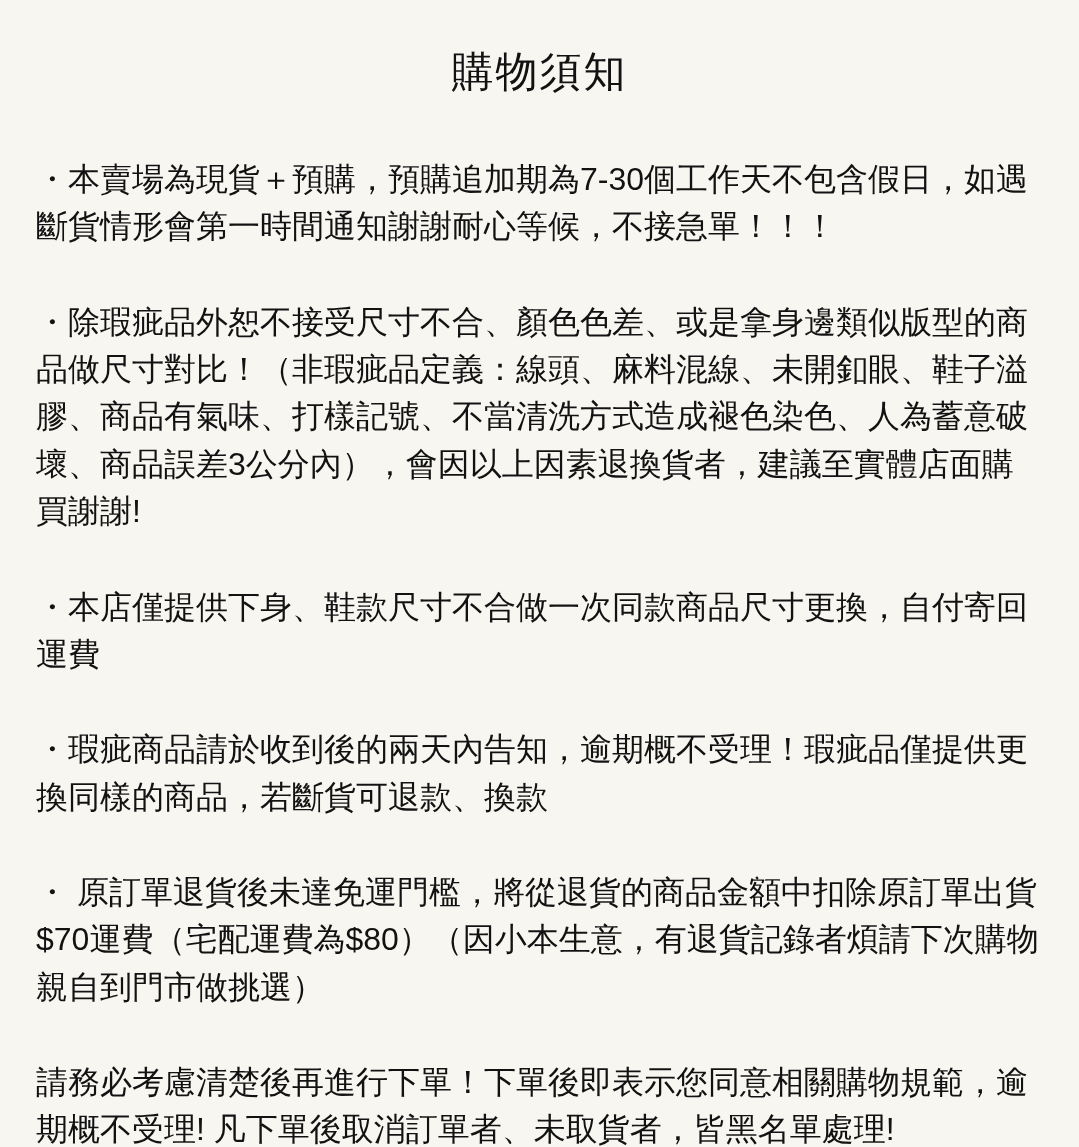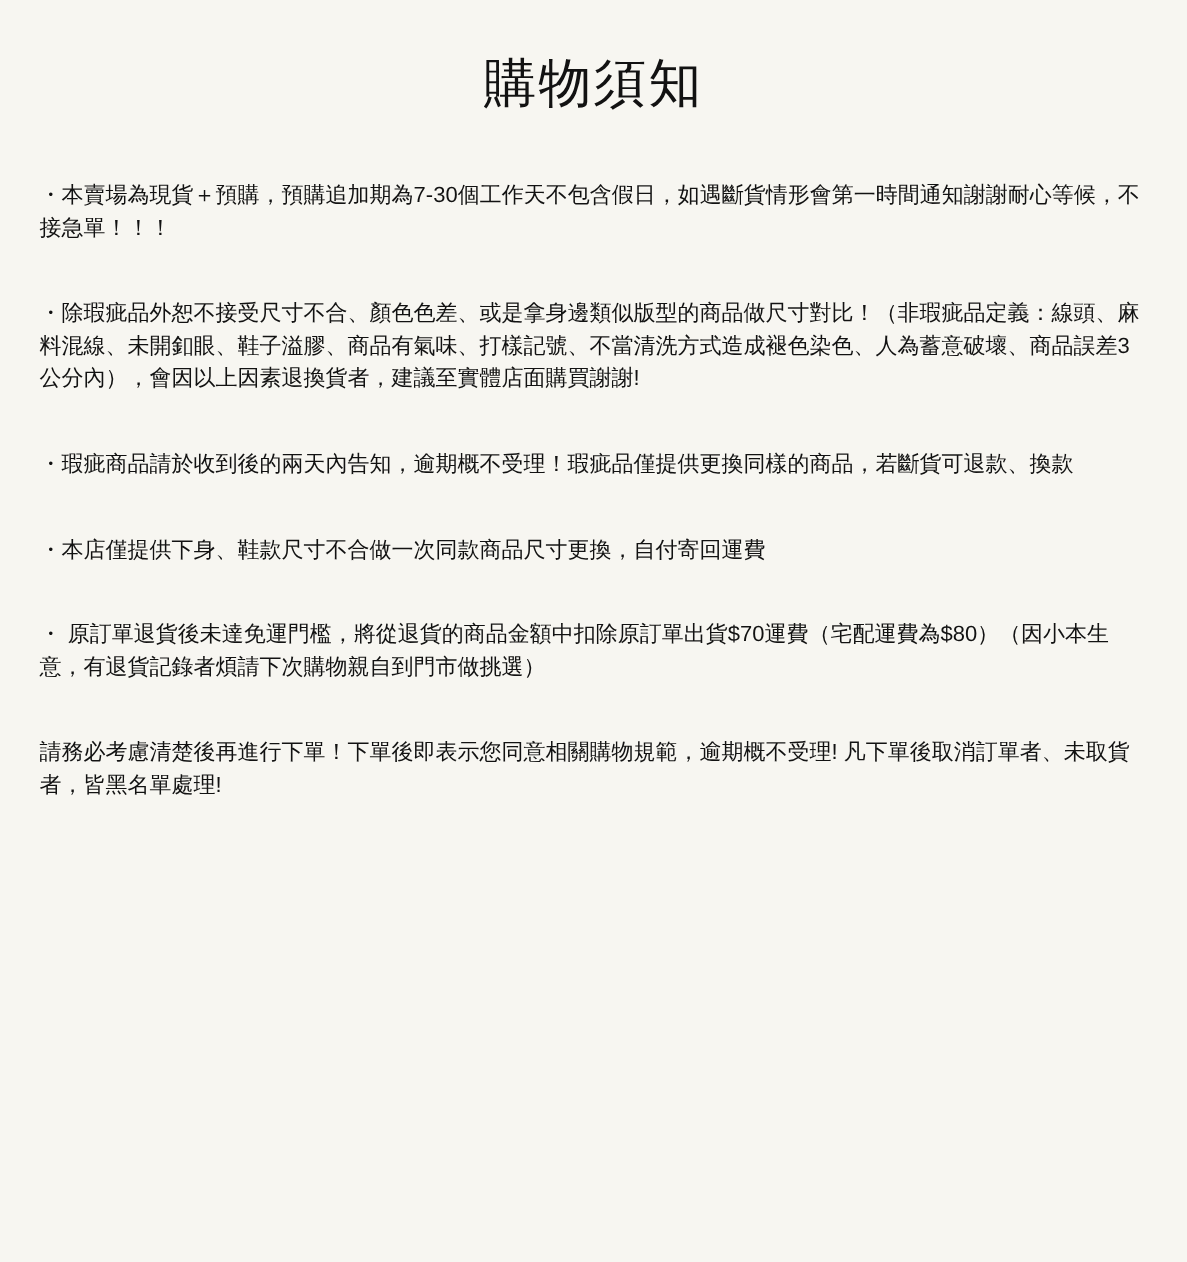--- a/index.html
+++ b/index.html
@@ -14,48 +14,48 @@
     font-family: "Liberation Sans", "DejaVu Sans", sans-serif;
     box-sizing: border-box;
   }
   .page {
     box-sizing: border-box;
     width: 1079px;
     min-height: 1147px;
     padding: 44px 36px 30px 36px;
   }
   .page-title {
-    font-size: 48px;
+    font-size: 42px;
     font-weight: 400;
     text-align: center;
     margin: 0 0 56px 0;
     letter-spacing: 2px;
   }
   .notice-paragraph {
-    font-size: 20px;
+    font-size: 32px;
     line-height: 1.48;
     margin: 0 0 48px 0;
     text-align: left;
     word-break: break-word;
   }
   .notice-paragraph:last-child {
     margin-bottom: 0;
   }
 </style>
 </head>
 <body style="background: rgb(247, 246, 241); color: rgb(18, 18, 18);">
 
 <div class="page">
   <h1 class="page-title">購物須知</h1>
 
   <p class="notice-paragraph">・本賣場為現貨＋預購，預購追加期為7-30個工作天不包含假日，如遇斷貨情形會第一時間通知謝謝耐心等候，不接急單！！！</p>
 
   <p class="notice-paragraph">・除瑕疵品外恕不接受尺寸不合、顏色色差、或是拿身邊類似版型的商品做尺寸對比！（非瑕疵品定義：線頭、麻料混線、未開釦眼、鞋子溢膠、商品有氣味、打樣記號、不當清洗方式造成褪色染色、人為蓄意破壞、商品誤差3公分內），會因以上因素退換貨者，建議至實體店面購買謝謝!</p>
 
 
+  <p class="notice-paragraph">・本店僅提供下身、鞋款尺寸不合做一次同款商品尺寸更換，自付寄回運費</p>
+
   <p class="notice-paragraph">・瑕疵商品請於收到後的兩天內告知，逾期概不受理！瑕疵品僅提供更換同樣的商品，若斷貨可退款、換款</p>
-
-  <p class="notice-paragraph">・本店僅提供下身、鞋款尺寸不合做一次同款商品尺寸更換，自付寄回運費</p>
 
   <p class="notice-paragraph">・ 原訂單退貨後未達免運門檻，將從退貨的商品金額中扣除原訂單出貨$70運費（宅配運費為$80）（因小本生意，有退貨記錄者煩請下次購物親自到門市做挑選）</p>
 
   <p class="notice-paragraph">請務必考慮清楚後再進行下單！下單後即表示您同意相關購物規範，逾期概不受理! 凡下單後取消訂單者、未取貨者，皆黑名單處理!</p>
 </div>
 
 </body></html>

